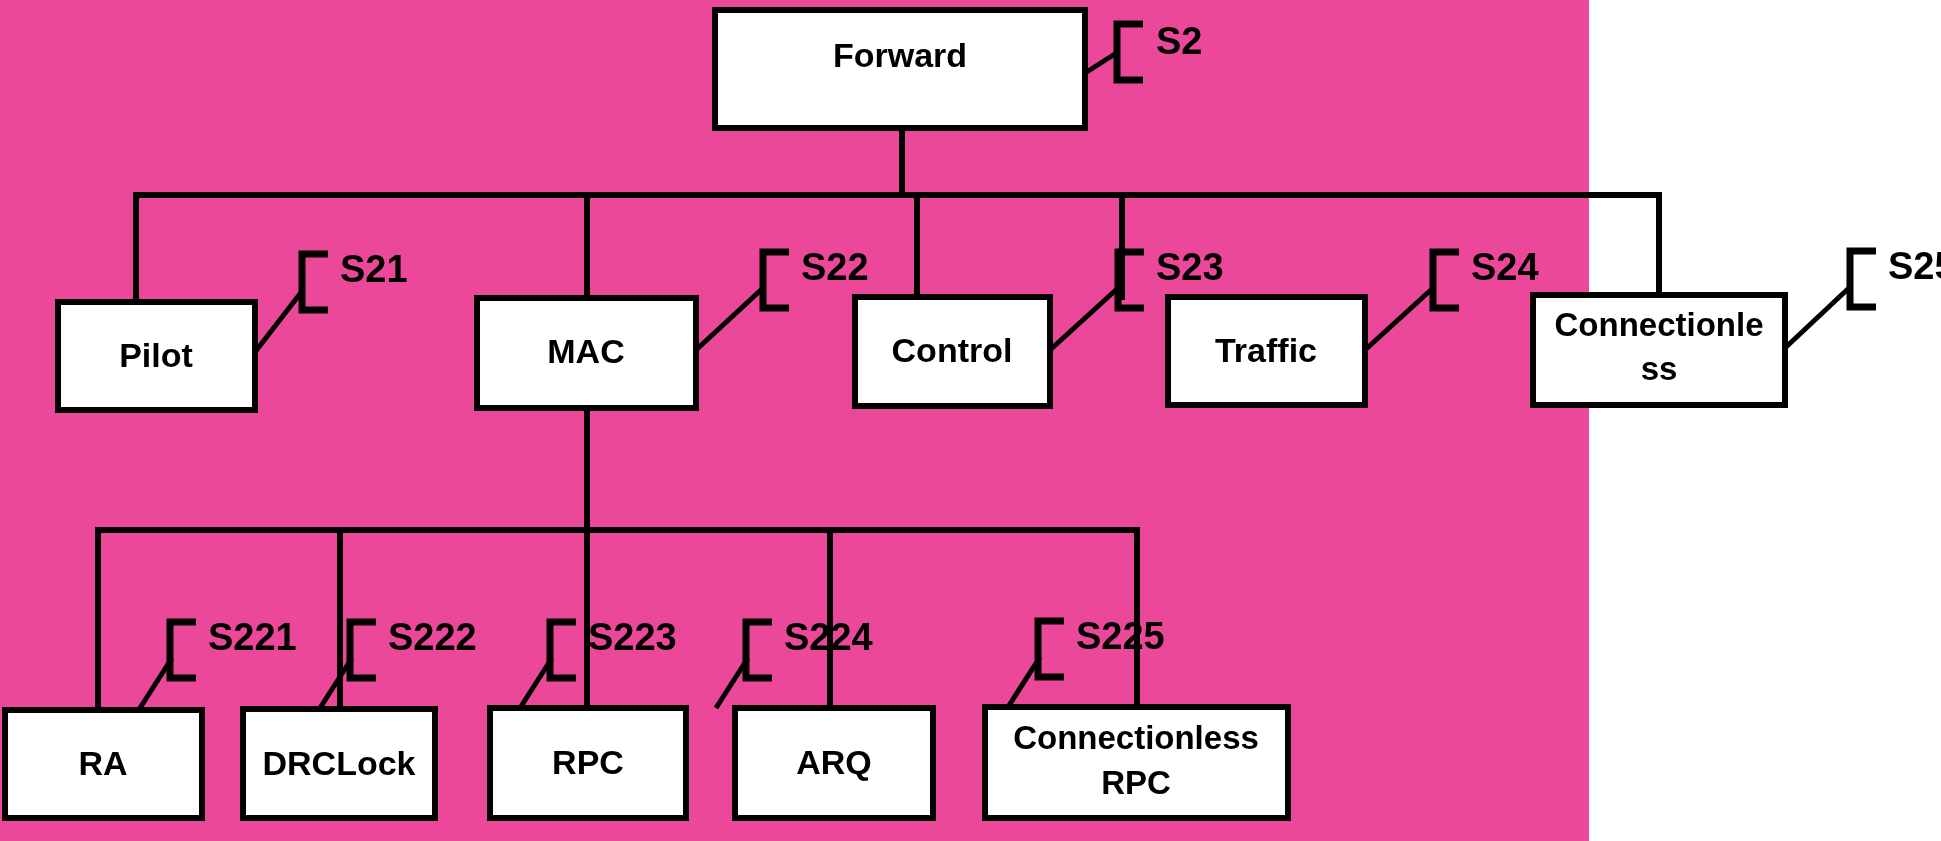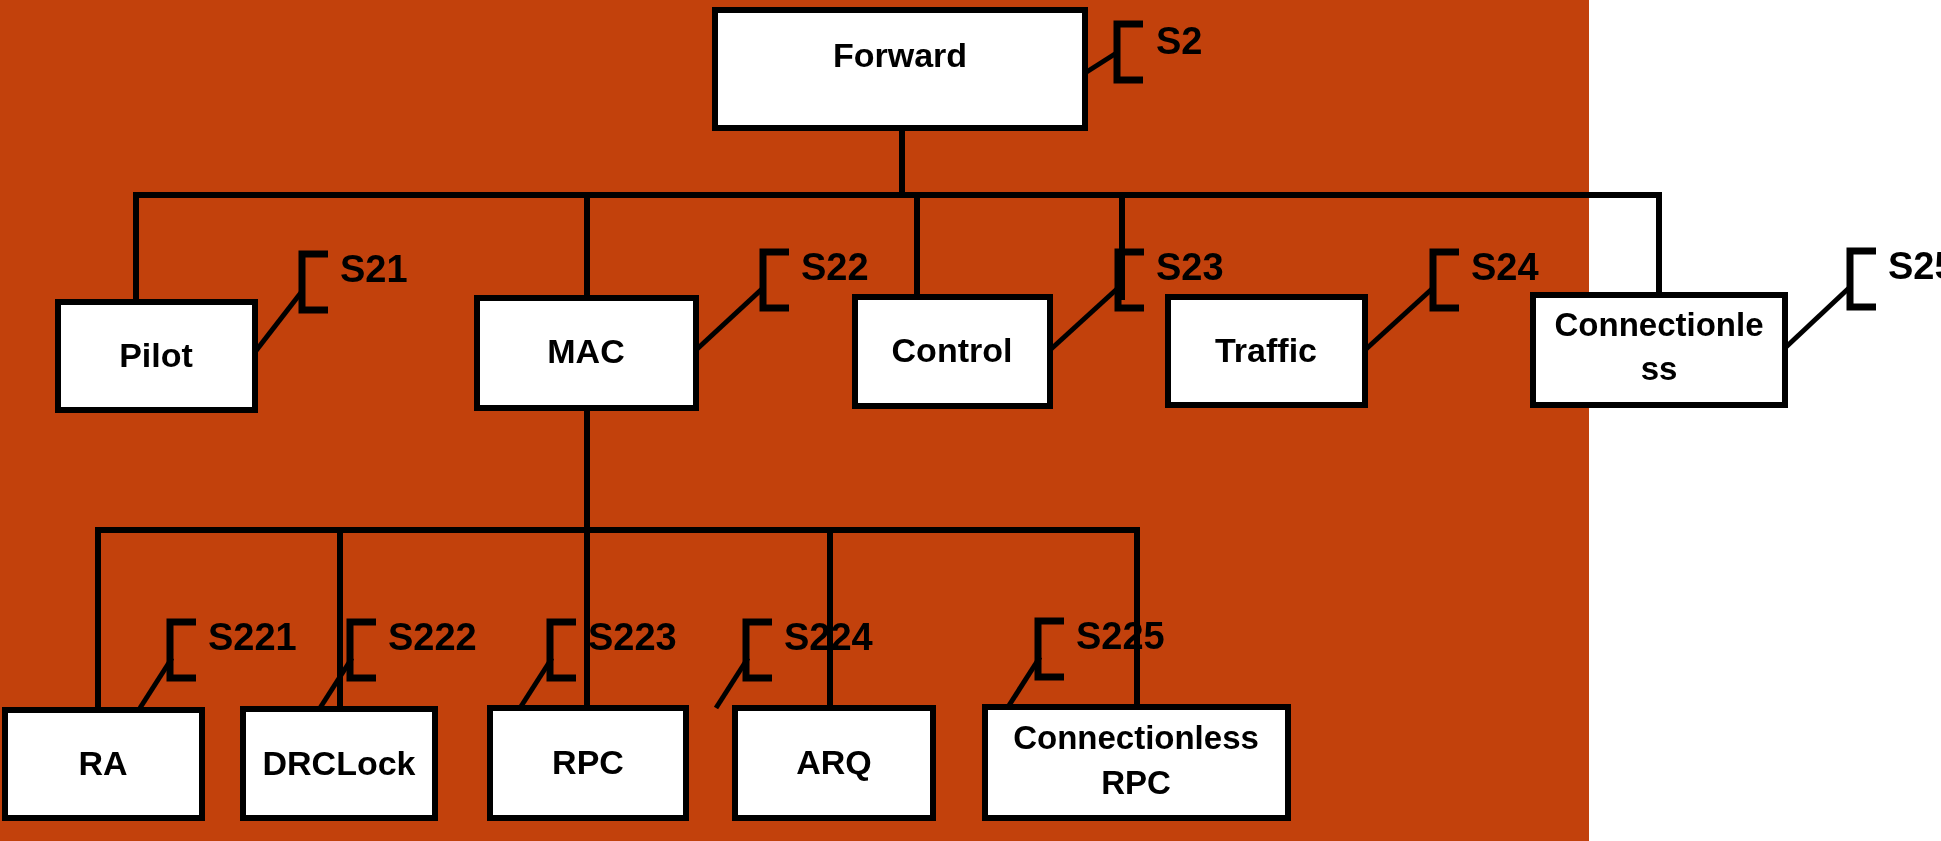--- a/index.html
+++ b/index.html
@@ -11,21 +11,21 @@
   body {
     width: 1941px;
     height: 841px;
     font-family: "Liberation Sans", sans-serif;
     overflow: hidden;
   }
   #diagram-root {
     position: relative;
     width: 1589px;
     height: 841px;
-    background: #c2410c;
+    background: #ec4899;
   }
   svg#diagram-canvas {
     display: block;
     width: 1941px;
     height: 841px;
   }
   .node-box {
     fill: #ffffff;
     stroke: #000000;
     stroke-width: 6;

